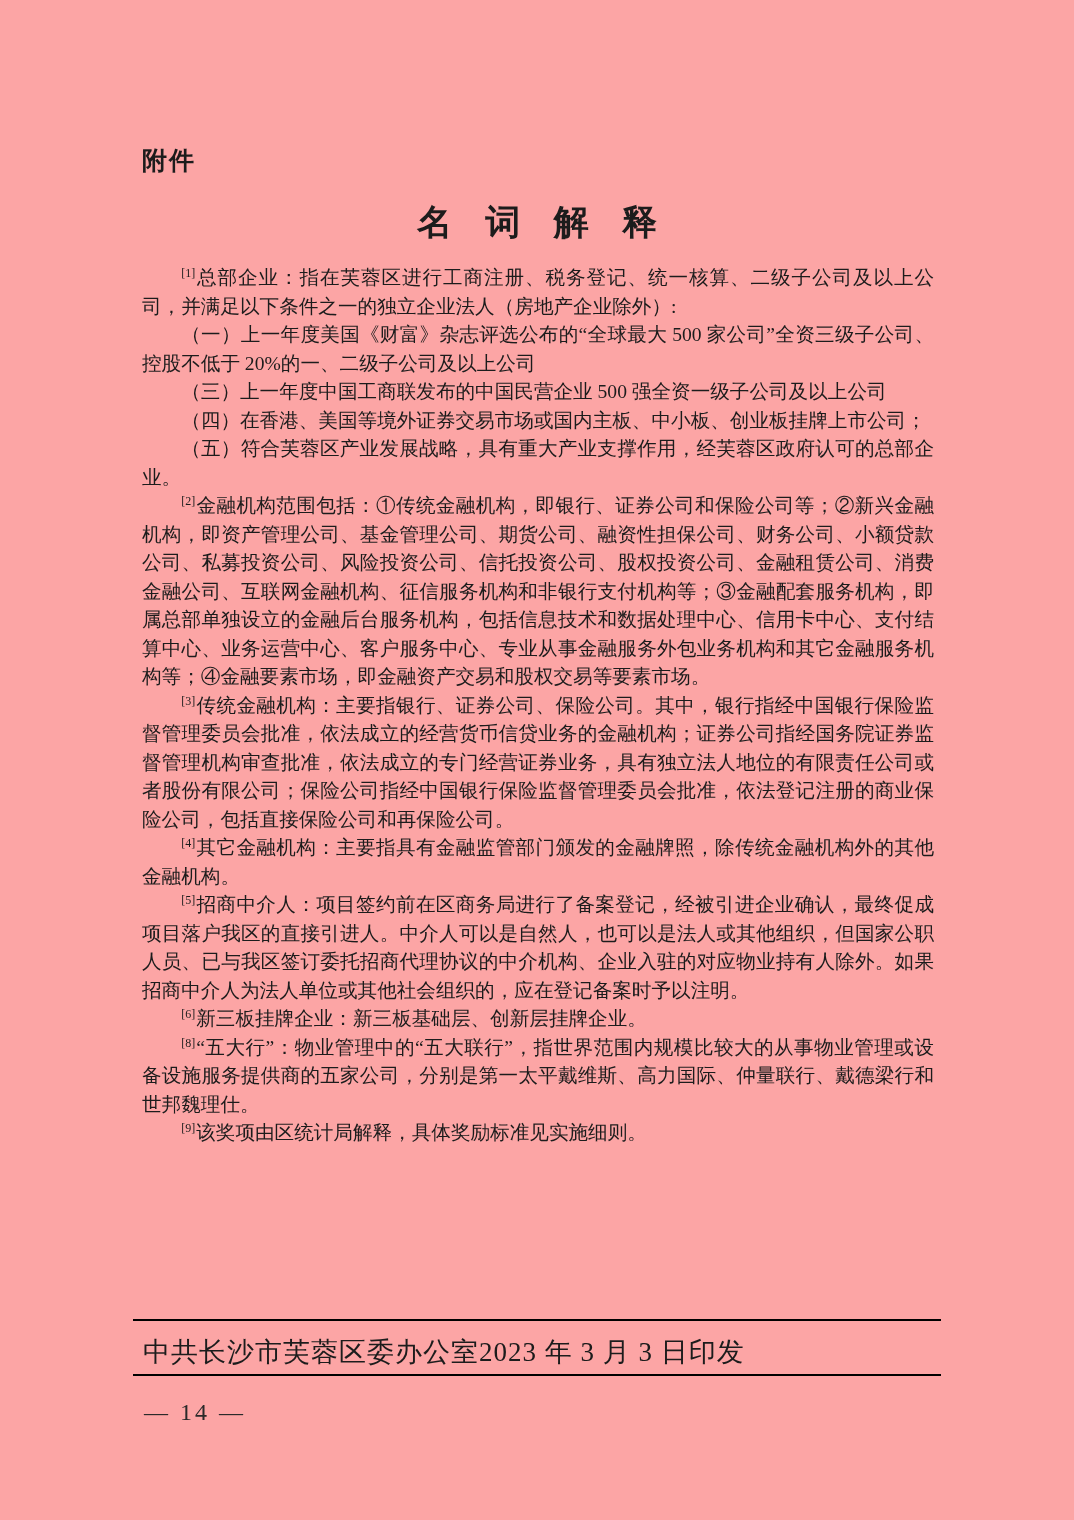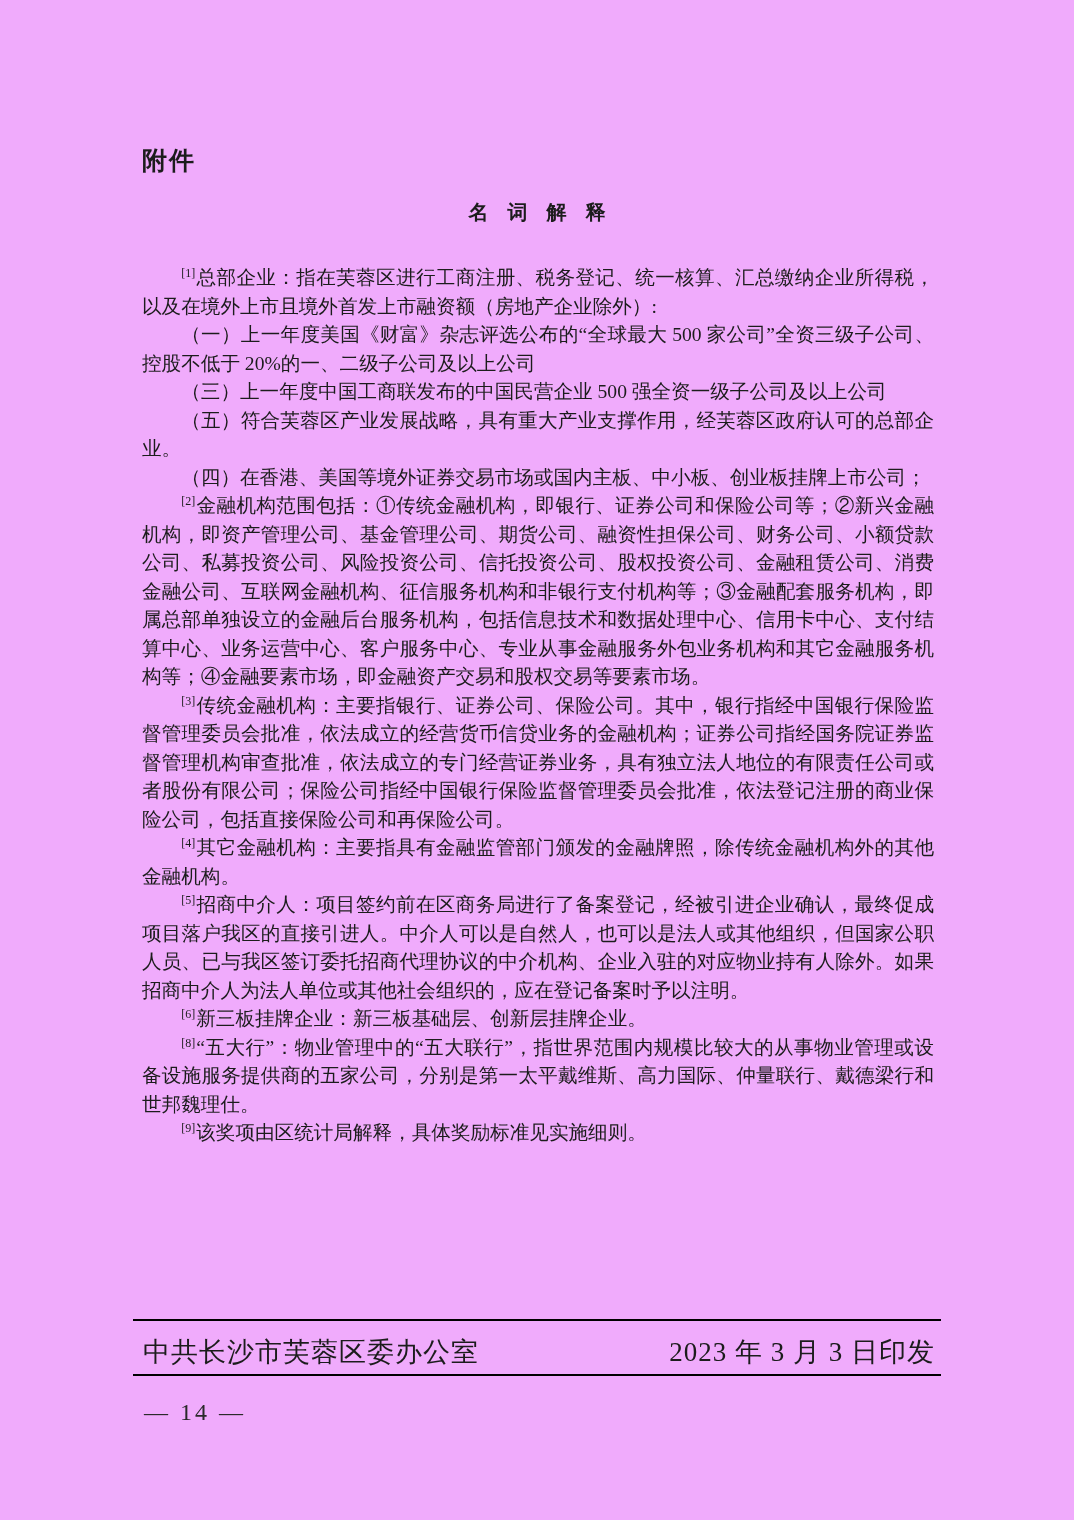--- a/index.html
+++ b/index.html
@@ -4,42 +4,42 @@
 <style>
   html, body {
     margin: 0;
     padding: 0;
     background: #ffffff;
   }
   .page {
     position: relative;
     width: 1074px;
     height: 1520px;
-    background: #f0abfc;
+    background: #fca5a5;
     color: #1c1c1c;
     font-family: "Liberation Serif", serif;
     overflow: hidden;
   }
   .attachment-label {
     position: absolute;
     left: 142px;
     top: 144px;
     font-size: 25px;
     font-weight: bold;
     font-family: "Liberation Sans", sans-serif;
     letter-spacing: 2px;
   }
   .doc-title {
     position: absolute;
     top: 199px;
     left: 0;
     right: 0;
     margin: 0;
     text-align: center;
-    font-size: 20px;
+    font-size: 35px;
     font-weight: bold;
     letter-spacing: 0.95em;
     text-indent: 0.95em; 
     font-family: "Liberation Serif", serif;
   }
   .doc-body {
     position: absolute;
     left: 142px;
     top: 264px;
     width: 792px;
@@ -63,21 +63,21 @@
     position: absolute;
     left: 133px;
     top: 1319px;
     width: 808px;
     border-top: 2px solid #000;
     border-bottom: 2px solid #000;
     height: 57px;
     box-sizing: border-box;
     display: flex;
     align-items: center;
-    justify-content: space-between;
+    justify-content: flex-start;
     padding: 8px 6px 0 10px;
     font-size: 27px;
   }
   .colophon .issuer { letter-spacing: 1px; }
   .colophon .print-date { letter-spacing: 1px; }
   .page-number {
     position: absolute;
     left: 144px;
     top: 1399px;
     font-size: 24px;
@@ -88,25 +88,25 @@
 </head>
 <body>
 
 <div class="page">
 
   <div class="attachment-label">附件</div>
 
   <h1 class="doc-title">名词解释</h1>
 
   <div class="doc-body">
-      <p><sup class="fn">[1]</sup><span>总部企业：指在芙蓉区进行工商注册、税务登记、统一核算、汇总缴纳企业所得税，以及在境外上市且境外首发上市融资额（房地产企业除外）:</span></p>
+      <p><sup class="fn">[1]</sup><span>总部企业：指在芙蓉区进行工商注册、税务登记、统一核算、二级子公司及以上公司，并满足以下条件之一的独立企业法人（房地产企业除外）:</span></p>
       <p><span>（一）上一年度美国《财富》杂志评选公布的“全球最大 500 家公司”全资三级子公司、控股不低于 20%的一、二级子公司及以上公司</span></p>
       <p><span>（三）上一年度中国工商联发布的中国民营企业 500 强全资一级子公司及以上公司</span></p>
+      <p><span>（四）在香港、美国等境外证券交易市场或国内主板、中小板、创业板挂牌上市公司；</span></p>
       <p><span>（五）符合芙蓉区产业发展战略，具有重大产业支撑作用，经芙蓉区政府认可的总部企业。</span></p>
-      <p><span>（四）在香港、美国等境外证券交易市场或国内主板、中小板、创业板挂牌上市公司；</span></p>
       <p><sup class="fn">[2]</sup><span>金融机构范围包括：①传统金融机构，即银行、证券公司和保险公司等；②新兴金融机构，即资产管理公司、基金管理公司、期货公司、融资性担保公司、财务公司、小额贷款公司、私募投资公司、风险投资公司、信托投资公司、股权投资公司、金融租赁公司、消费金融公司、互联网金融机构、征信服务机构和非银行支付机构等；③金融配套服务机构，即属总部单独设立的金融后台服务机构，包括信息技术和数据处理中心、信用卡中心、支付结算中心、业务运营中心、客户服务中心、专业从事金融服务外包业务机构和其它金融服务机构等；④金融要素市场，即金融资产交易和股权交易等要素市场。</span></p>
       <p><sup class="fn">[3]</sup><span>传统金融机构：主要指银行、证券公司、保险公司。其中，银行指经中国银行保险监督管理委员会批准，依法成立的经营货币信贷业务的金融机构；证券公司指经国务院证券监督管理机构审查批准，依法成立的专门经营证券业务，具有独立法人地位的有限责任公司或者股份有限公司；保险公司指经中国银行保险监督管理委员会批准，依法登记注册的商业保险公司，包括直接保险公司和再保险公司。</span></p>
       <p><sup class="fn">[4]</sup><span>其它金融机构：主要指具有金融监管部门颁发的金融牌照，除传统金融机构外的其他金融机构。</span></p>
       <p><sup class="fn">[5]</sup><span>招商中介人：项目签约前在区商务局进行了备案登记，经被引进企业确认，最终促成项目落户我区的直接引进人。中介人可以是自然人，也可以是法人或其他组织，但国家公职人员、已与我区签订委托招商代理协议的中介机构、企业入驻的对应物业持有人除外。如果招商中介人为法人单位或其他社会组织的，应在登记备案时予以注明。</span></p>
       <p><sup class="fn">[6]</sup><span>新三板挂牌企业：新三板基础层、创新层挂牌企业。</span></p>
       <p><sup class="fn">[8]</sup><span>“五大行”：物业管理中的“五大联行”，指世界范围内规模比较大的从事物业管理或设备设施服务提供商的五家公司，分别是第一太平戴维斯、高力国际、仲量联行、戴德梁行和世邦魏理仕。</span></p>
       <p><sup class="fn">[9]</sup><span>该奖项由区统计局解释，具体奖励标准见实施细则。</span></p>
     </div>
 
   <div class="colophon">

